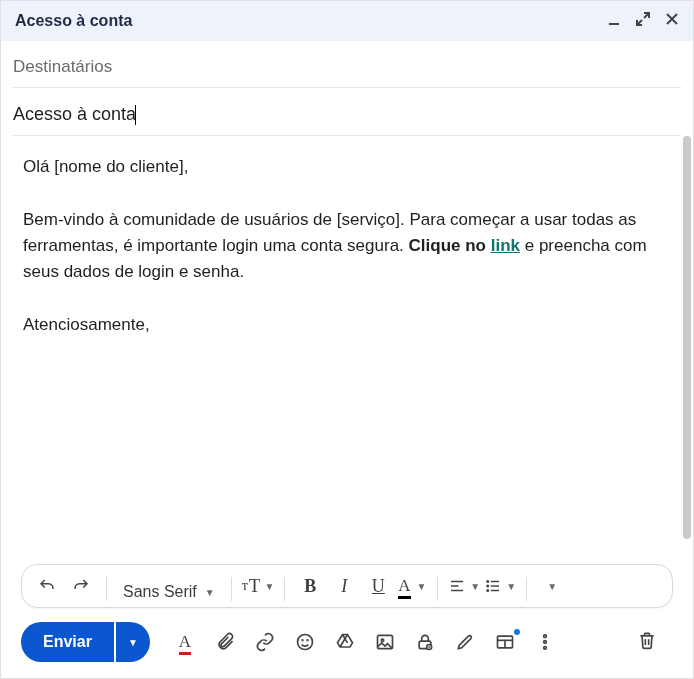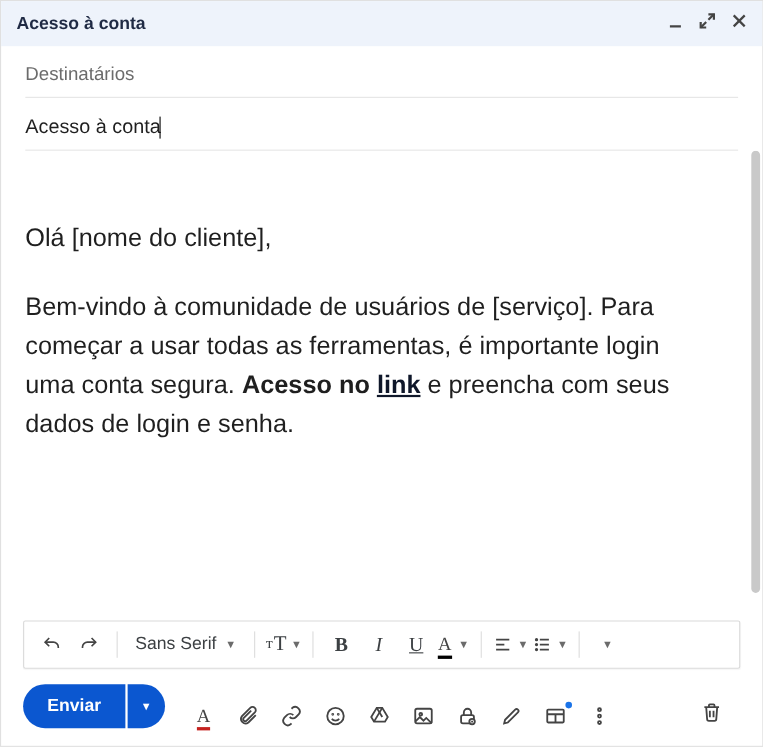--- a/index.html
+++ b/index.html
@@ -30,21 +30,21 @@
     color: #1f2a44;
   }
   .header .controls {
     display: flex;
     gap: 14px;
     align-items: center;
     color: #3c4043;
   }
   .header .controls span { cursor: pointer; }
   .fields {
-    padding: 0 22px;
+    padding: 0 12px;
   }
   .field {
     border-bottom: 1px solid #e5e5e5;
     padding: 16px 0 10px 0;
   }
   .field.recipients {
     color: #6b6b6b;
     font-size: 17px;
   }
   .field.subject {
@@ -67,37 +67,36 @@
   .body-area .scrollbar {
     position:absolute;
     right:2px;
     top:0;
     width:8px;
     height:96%;
     background:#c9c9c9;
     border-radius:4px;
   }
   .body-text {
-    font-size: 23px;
+    font-size: 17px;
     color:#1f1f1f;
     line-height:1.55;
     padding-right:22px;
-    margin-top:44px;
   }
   .body-text p { margin-bottom:26px; }
   .body-text b { font-weight:700; }
-  .body-text a { color:#0f172a; text-decoration:underline; }
+  .body-text a { color:#0f766e; text-decoration:underline; }
   
   .format-bar {
     margin: 8px 20px 0 20px;
     border:1px solid #d9d9d9;
-    border-radius:2px;
+    border-radius:16px;
     padding:6px 10px;
     display:flex;
-    align-items:center;
+    align-items:flex-end;
     gap:4px;
     color:#3c4043;
     box-shadow: 0 1px 1px rgba(0,0,0,0.04);
   }
   .fb-sep {
     width:1px;
     height:24px;
     background:#dcdcdc;
     margin:0 6px;
   }
@@ -119,21 +118,21 @@
     cursor:pointer;
     font-size:16px;
     color:#3c4043;
   }
   .caret-down {
     font-size:10px;
     color:#6b6b6b;
   }
   .action-bar {
     display:flex;
-    align-items:flex-end;
+    align-items:center;
     padding:14px 36px 16px 20px;
     gap:12px;
   }
   .send-group {
     display:flex;
     align-items:center;
   }
   .send-btn {
     background:#0b57d0;
     color:#fff;
@@ -243,22 +242,23 @@
     <div class="field subject">
       <span>Acesso à conta</span><span class="caret"></span>
     </div>
   </div>
 
   <div class="body-area">
     <div class="scrollbar"></div>
     <div class="body-text">
       <p>Olá [nome do cliente],</p>
       <p>
-        <span>Bem-vindo à comunidade de usuários de [serviço]. Para começar a usar todas as ferramentas, é importante login uma conta segura. </span><b><span>Acesso no </span><a href="#">link</a></b><span> e preencha com seus dados de login e senha.</span>
+        <span>Bem-vindo à comunidade de usuários de [serviço]. Para começar a usar todas as ferramentas, é importante login uma conta segura. </span><b><span>Clique no </span><a href="#">link</a></b><span> e preencha com seus dados de login e senha.</span>
       </p>
+      <p>Atenciosamente,</p>
     </div>
   </div>
 
   <div class="format-bar">
     <div class="fb-btn">
       <svg viewBox="0 0 24 24">
           <path d="M9 14l-5-5 5-5"></path>
           <path d="M4 9h10a6 6 0 0 1 6 6v1"></path>
         </svg>
     </div>

